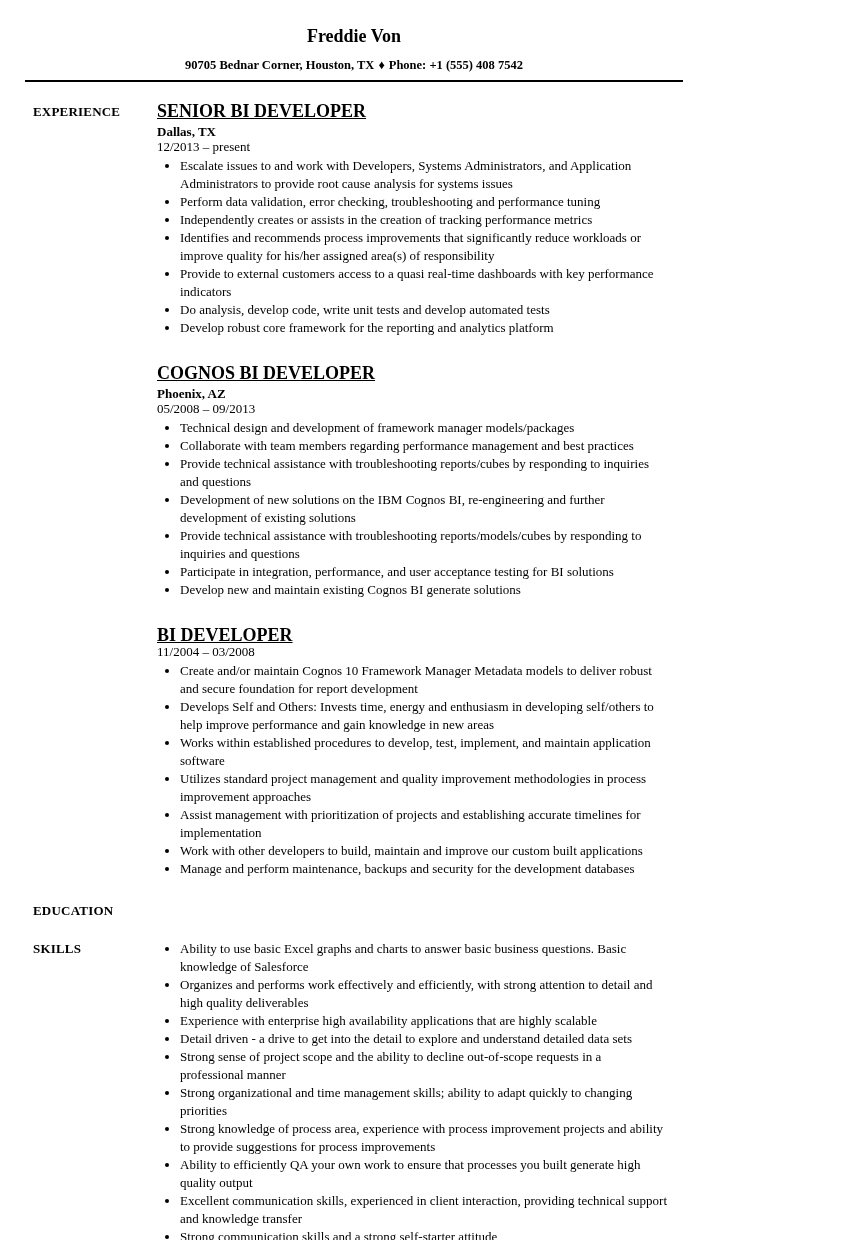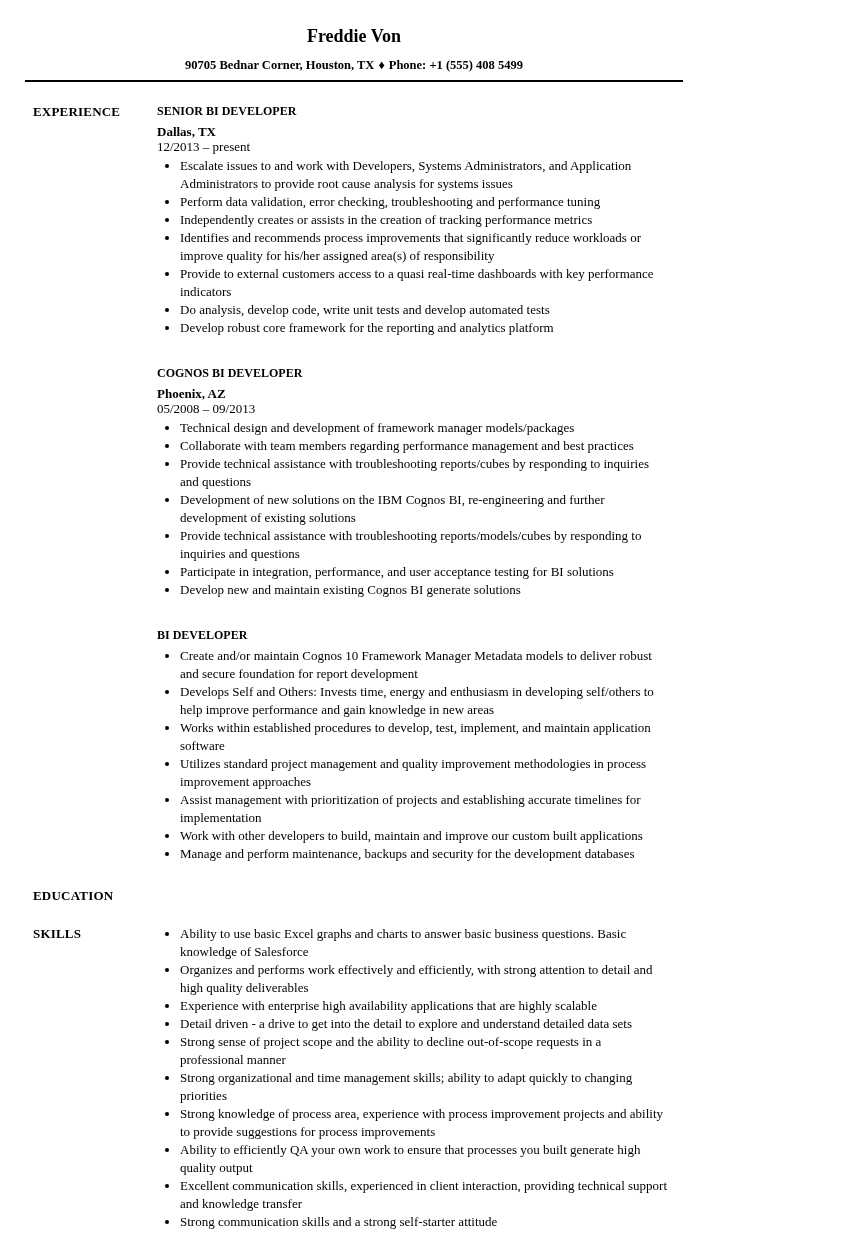--- a/index.html
+++ b/index.html
@@ -16,38 +16,38 @@
   .name { font-size: 18px; font-weight: 700; line-height: 20px; }
   .contact { margin-top: 12px; font-size: 12.5px; font-weight: 700; line-height: 15px; }
   .contact .sep { padding: 0 4px; }
   .rule { border: none; border-top: 2.4px solid #000000; margin: 7px 25px 0 25px; }
   .content { padding: 21px 40px 0 33px; }
   .section { display: grid; grid-template-columns: 124px 1fr; }
   .section-label { font-weight: 700; font-size: 13px; line-height: 18px; letter-spacing: 0.2px; }
   .section-education { margin-top: 24px; }
   .section-skills { margin-top: 20px; }
   .job + .job { margin-top: 28px; }
-  .job-title { font-size: 12px; font-weight: 700; line-height: 17px; }
+  .job-title { font-size: 18px; font-weight: 700; line-height: 17px; text-decoration: underline; }
   .job-location { font-size: 13px; font-weight: 700; line-height: 14px; margin-top: 5px; }
   .job-dates { font-size: 13px; line-height: 14px; margin-top: 1px; }
   ul.bullets { margin: 3px 0 0 0; padding-left: 23px; list-style: disc outside; }
   ul.bullets li { font-size: 13px; line-height: 18px; }
   .school { font-size: 14px; font-weight: 700; line-height: 17px; }
   .degree { font-size: 13px; font-weight: 700; line-height: 15px; margin-top: 5px; }
   ul.skills-list { margin: 0; }
 </style>
 </head>
 <body>
 
 <div class="page">
 
   <div class="header">
     <div class="name">Freddie Von</div>
     <div class="contact">
-      <span>90705 Bednar Corner, Houston, TX</span><span class="sep">♦</span><span>Phone: +1 (555) 408 5499</span>
+      <span>90705 Bednar Corner, Houston, TX</span><span class="sep">♦</span><span>Phone: +1 (555) 408 7542</span>
     </div>
   </div>
 
   <hr class="rule">
 
   <div class="content">
 
     <div class="section section-experience">
       <div class="section-label">EXPERIENCE</div>
       <div class="section-content">
@@ -77,20 +77,21 @@
             <li>Provide technical assistance with troubleshooting reports/cubes by responding to inquiries and questions</li>
             <li>Development of new solutions on the IBM Cognos BI, re-engineering and further development of existing solutions</li>
             <li>Provide technical assistance with troubleshooting reports/models/cubes by responding to inquiries and questions</li>
             <li>Participate in integration, performance, and user acceptance testing for BI solutions</li>
             <li>Develop new and maintain existing Cognos BI generate solutions</li>
           </ul>
         </div>
 
         <div class="job">
           <div class="job-title">BI DEVELOPER</div>
+          <div class="job-dates">11/2004 – 03/2008</div>
           <ul class="bullets">
             <li>Create and/or maintain Cognos 10 Framework Manager Metadata models to deliver robust and secure foundation for report development</li>
             <li>Develops Self and Others: Invests time, energy and enthusiasm in developing self/others to help improve performance and gain knowledge in new areas</li>
             <li>Works within established procedures to develop, test, implement, and maintain application software</li>
             <li>Utilizes standard project management and quality improvement methodologies in process improvement approaches</li>
             <li>Assist management with prioritization of projects and establishing accurate timelines for implementation</li>
             <li>Work with other developers to build, maintain and improve our custom built applications</li>
             <li>Manage and perform maintenance, backups and security for the development databases</li>
           </ul>
         </div>

